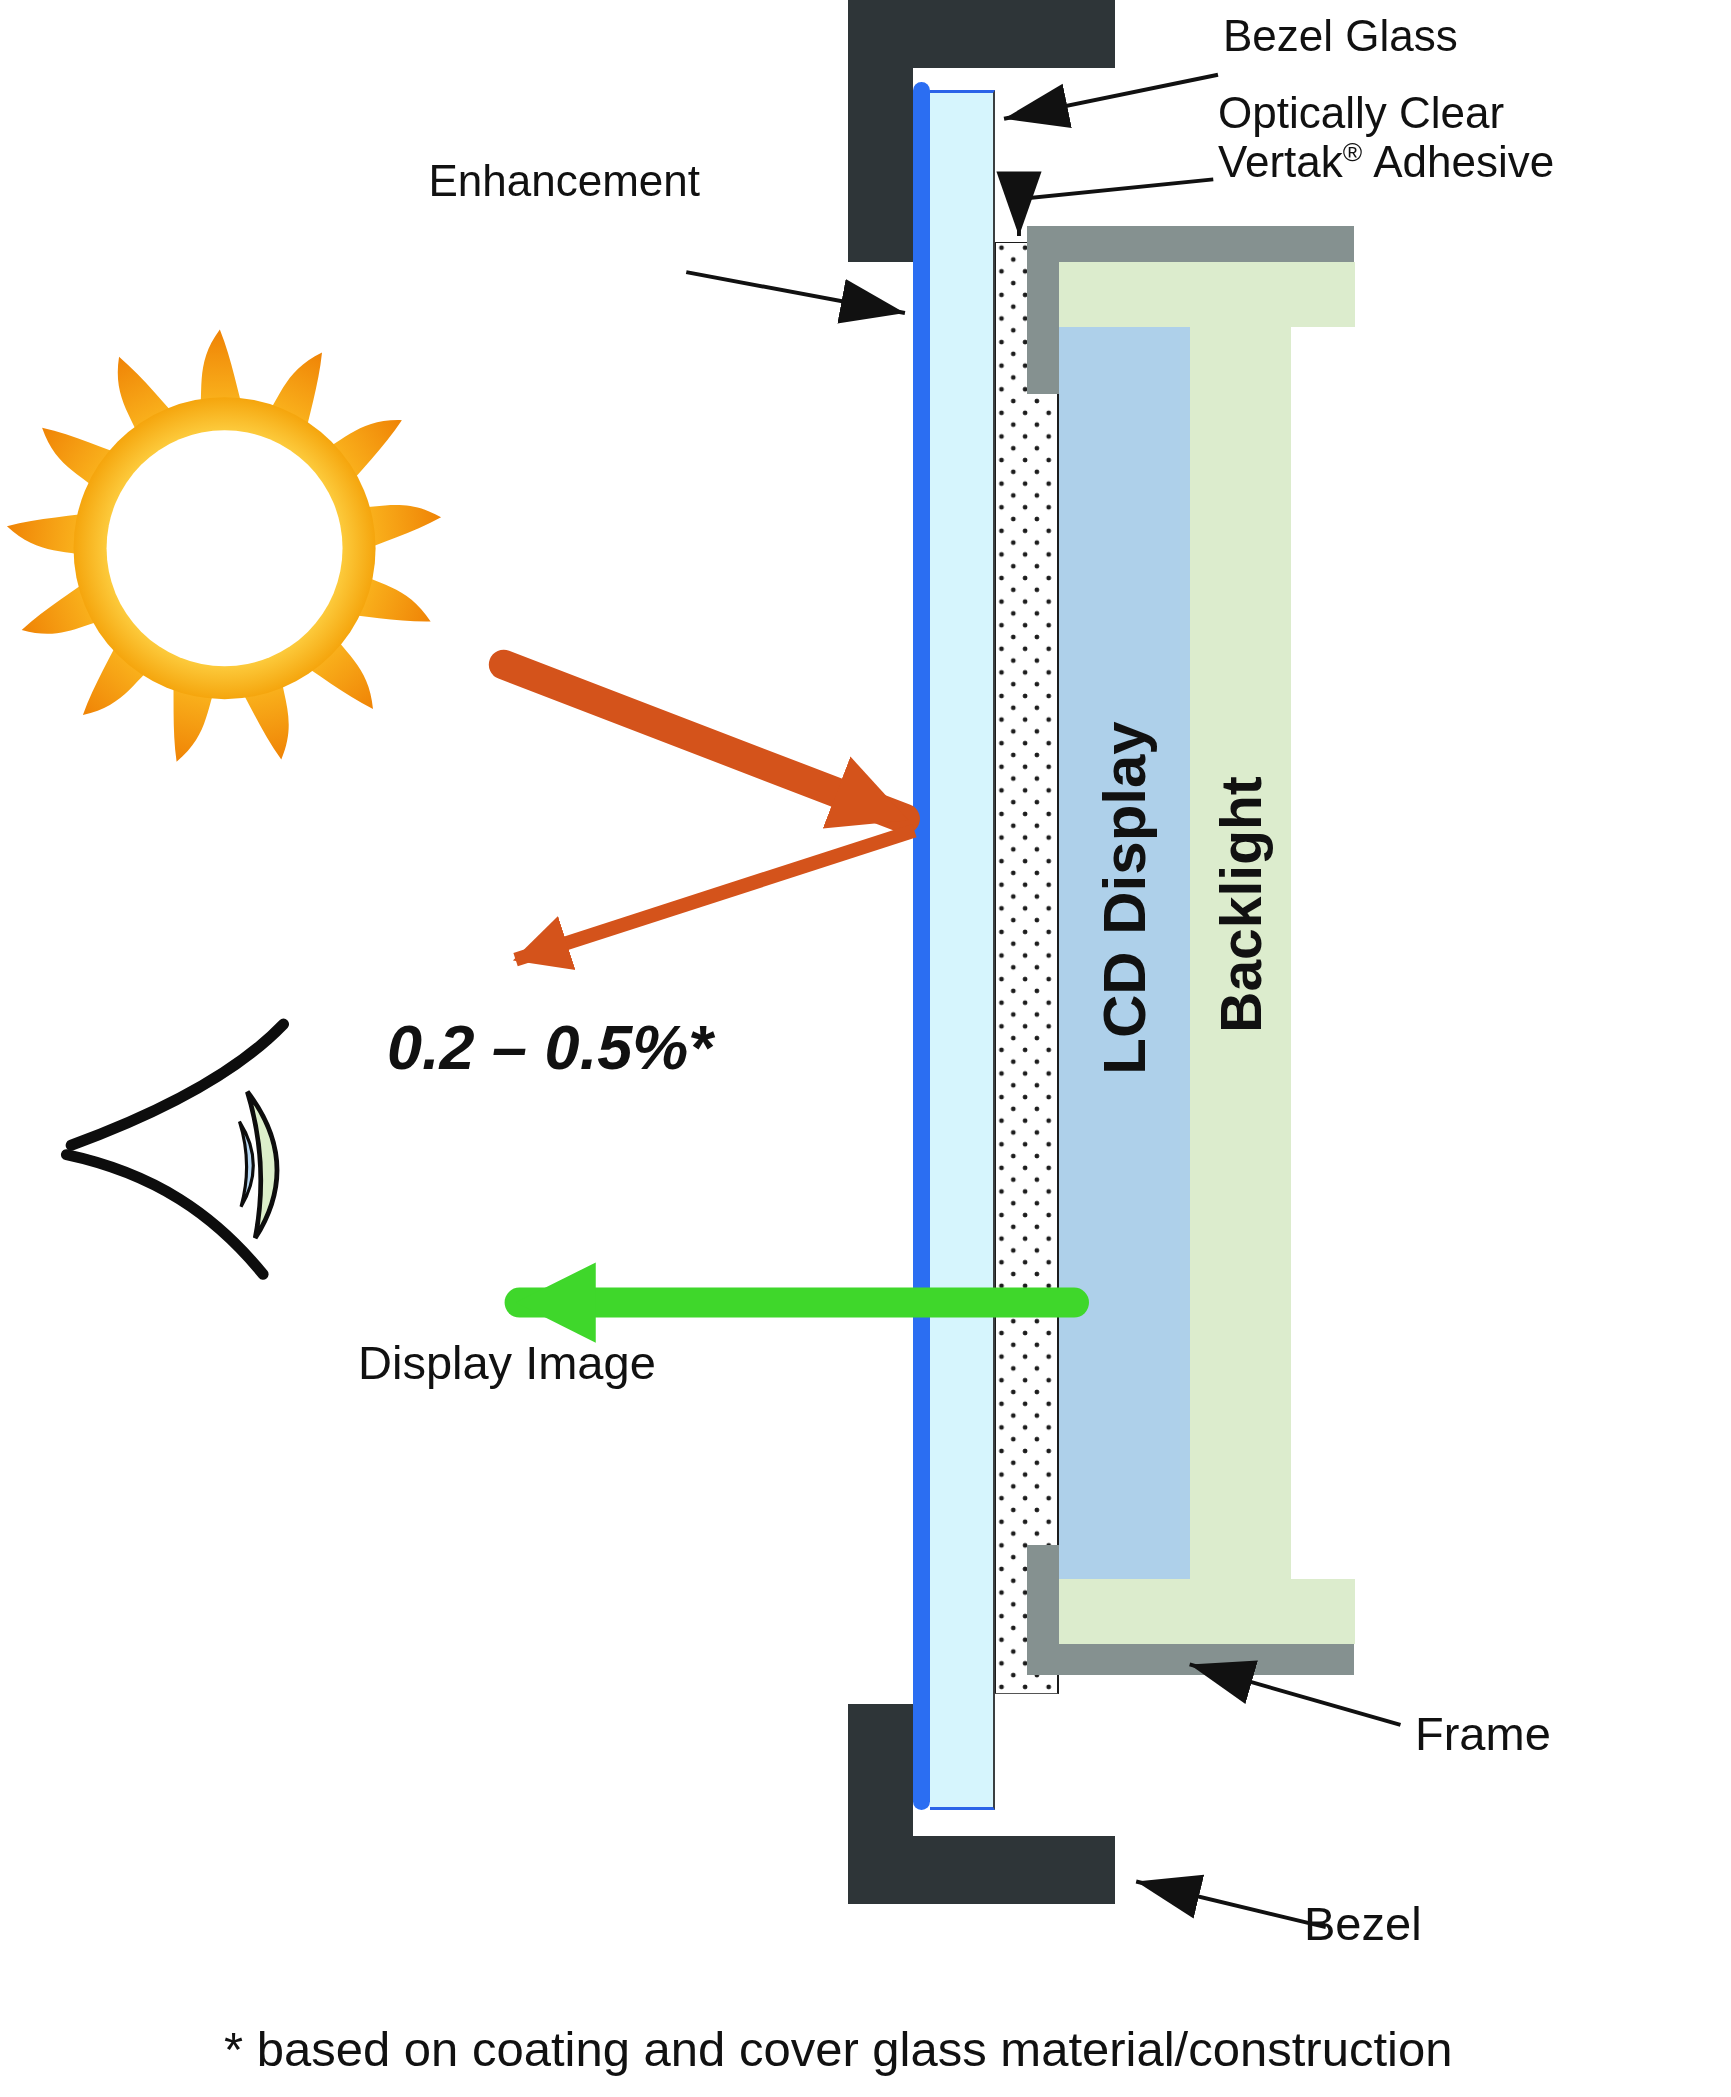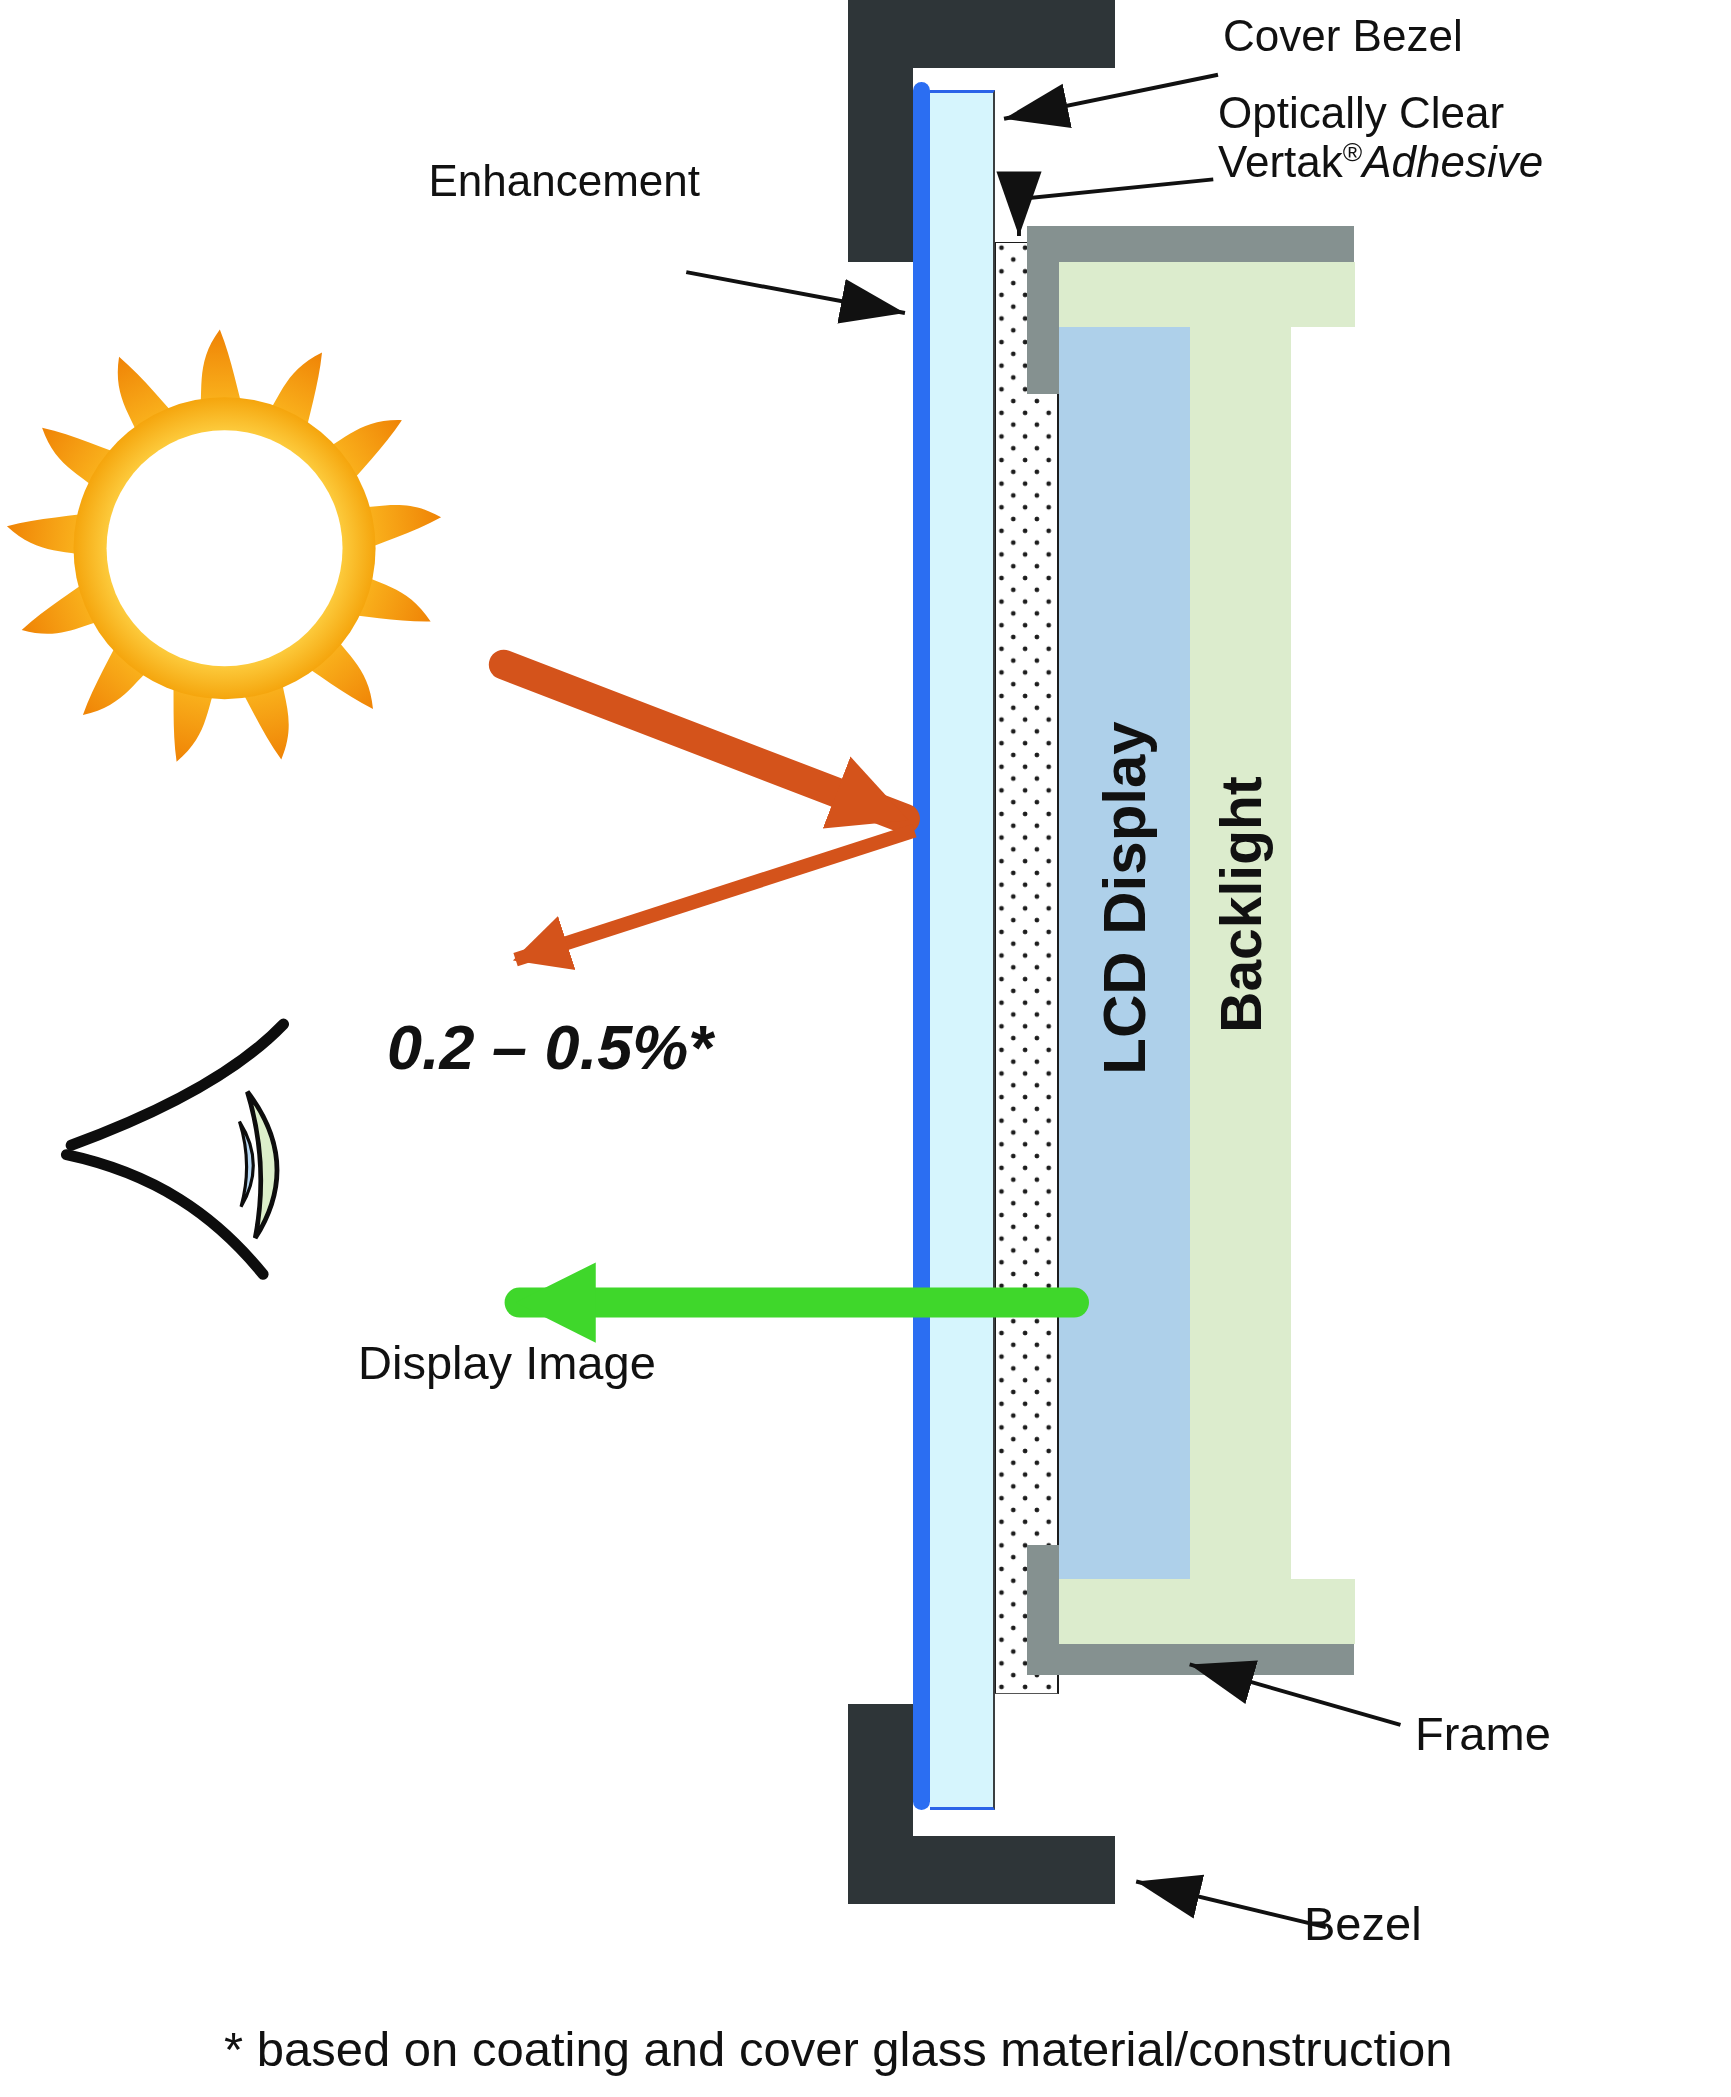--- a/index.html
+++ b/index.html
@@ -128,25 +128,25 @@
 
     <g stroke="#111" stroke-width="5" fill="none">
       <line x1="1548" y1="95" x2="1276" y2="151" marker-end="url(#headBlack)"></line>
       <polyline points="1542,228 1295,253 1295,300" marker-end="url(#headBlack)"></polyline>
       <line x1="872" y1="346" x2="1150" y2="398" marker-end="url(#headBlack)"></line>
       <line x1="1780" y1="2193" x2="1512" y2="2116" marker-end="url(#headBlack)"></line>
       <line x1="1685" y1="2450" x2="1444" y2="2392" marker-end="url(#headBlack)"></line>
     </g>
   </svg>
 
-  <div class="label f56" style="left:1223px;top:11px;">Cover Bezel</div>
+  <div class="label f56" style="left:1223px;top:11px;">Bezel Glass</div>
 
   <div class="label f56" style="left:1218px;top:88px;">
     <div>Optically Clear</div>
-    <div><span>Vertak</span><sup>®</sup><span style="font-style:italic;">Adhesive</span></div>
+    <div><span>Vertak</span><sup>®</sup><span style="margin-left:11px;">Adhesive</span></div>
   </div>
 
   <div class="label f56 center" style="left:338px;top:156px;width:362px;">
     <div>Enhancement</div>
   </div>
 
   <div class="label big" style="left:387px;top:1012px;font-style:italic;">0.2 – 0.5%*</div>
 
   <div class="label f60" style="left:358px;top:1337px;">Display Image</div>
 

